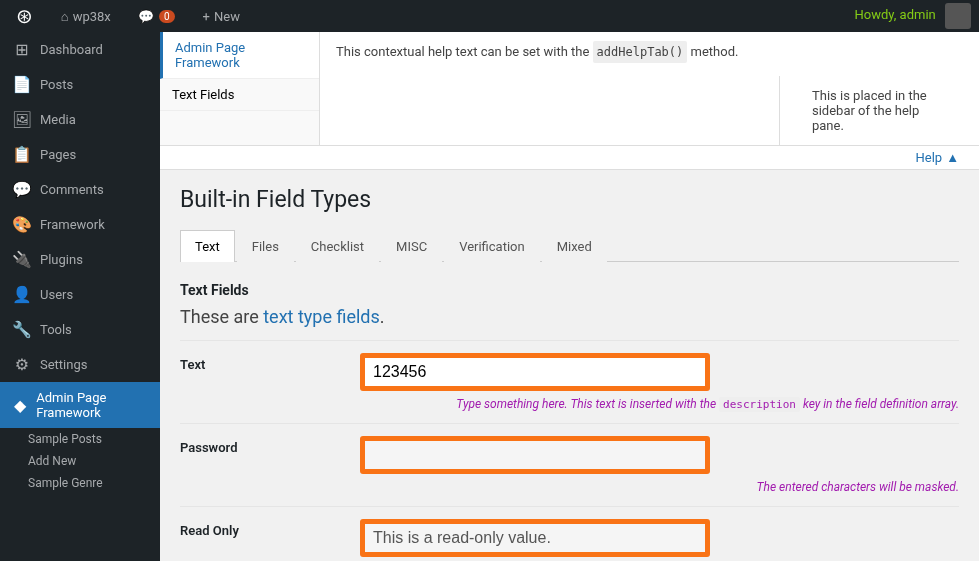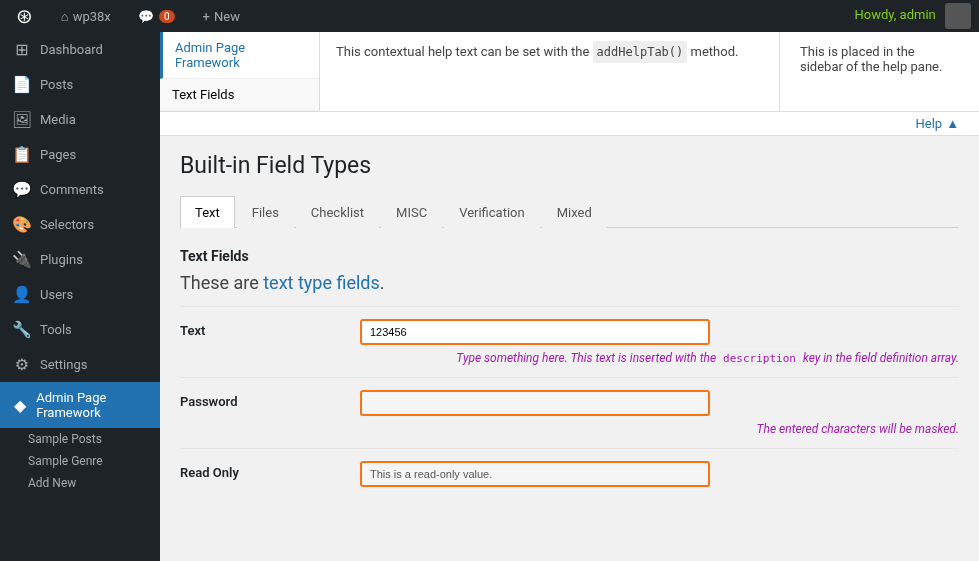--- a/index.html
+++ b/index.html
@@ -53,21 +53,21 @@
       background: #fff;
       border-bottom: 1px solid #ddd;
       display: flex;
       margin-left: 0;
     }
     .help-tab-sidebar { width: 160px; flex-shrink: 0; background: #f9f9f9; border-right: 1px solid #ddd; }
     .help-tab-item { padding: 8px 12px; font-size: 13px; cursor: pointer; border-bottom: 1px solid #eee; }
     .help-tab-item.active { background: #fff; color: #2271b1; border-left: 3px solid #2271b1; }
     .help-tab-content { flex: 1; padding: 12px 16px; font-size: 13px; color: #444; background: #fff; }
     .help-tab-content code { background: #eee; padding: 4px 4px; font-family: monospace; font-size: 12px; border-radius: 2px; }
-    .help-sidebar-pane { width: 200px; flex-shrink: 0; padding: 12px 20px; font-size: 13px; color: #444; border-left: 1px solid #ddd; background: #fff; }
+    .help-sidebar-pane { width: 200px; flex-shrink: 0; padding: 12px 32px; font-size: 13px; color: #444; border-left: 1px solid #ddd; background: #fff; margin-top: 44px; }
 
     
     .content-area { padding: 16px 20px; }
     .page-title { font-size: 23px; font-weight: 400; color: #1d2327; margin-bottom: 16px; }
 
     .help-toggle-bar { display: flex; justify-content: flex-end; align-items: flex-start; padding: 4px 20px; background: #fff; border-bottom: 1px solid #ddd; }
     .help-toggle-btn { font-size: 13px; color: #2271b1; cursor: pointer; display: flex; align-items: center; gap: 4px; }
 
     
     .tabs-bar { display: flex; border-bottom: 1px solid #ccc; margin-bottom: 20px; }
@@ -92,21 +92,21 @@
 
     
     .section-title { font-size: 14px; font-weight: 700; color: #1d2327; margin-bottom: 8px; }
     .section-desc { font-size: 18px; color: #444; margin-bottom: 13px; }
     .section-desc a { color: #2271b1; text-decoration: none; }
 
     
     .field-row { display: flex; padding: 12px 0; border-top: 1px solid #e5e5e5; align-items: flex-start; }
     .field-label { width: 180px; flex-shrink: 0; font-size: 13px; color: #1d2327; font-weight: 600; padding-top: 4px; }
     .field-input-area { flex: 1; }
-    .field-input { width: 350px; padding: 5px 8px; border: 2px solid #f97316; border-radius: 3px; font-size: 11px; background: #fff; }
+    .field-input { width: 350px; padding: 5px 8px; border: 5px solid #f97316; border-radius: 3px; font-size: 16px; background: #fff; }
     .field-desc { font-size: 12px; color: #a21caf; font-style: italic; margin-top: 6px; text-align: right; }
     .field-desc code { background: #eee; padding: 1px 4px; font-family: monospace; font-size: 11px; border-radius: 2px; font-style: normal; }
     .field-input.password { background: #f5f5f5; }
     .field-input.readonly { background: #f5f5f5; color: #555; cursor: default; }
   </style>
 </head>
 <body>
 
 <div class="top-bar">
   <span class="top-bar-wp-icon">⊛</span>
@@ -146,21 +146,21 @@
     <div class="sidebar-item">
       <span class="sidebar-icon">📋</span>
       <span>Pages</span>
     </div>
     <div class="sidebar-item">
       <span class="sidebar-icon">💬</span>
       <span>Comments</span>
     </div>
     <div class="sidebar-item">
       <span class="sidebar-icon">🎨</span>
-      <span>Selectors</span>
+      <span>Framework</span>
     </div>
     <div class="sidebar-item">
       <span class="sidebar-icon">🔌</span>
       <span>Plugins</span>
     </div>
     <div class="sidebar-item">
       <span class="sidebar-icon">👤</span>
       <span>Users</span>
     </div>
     <div class="sidebar-item">
@@ -169,22 +169,22 @@
     </div>
     <div class="sidebar-item">
       <span class="sidebar-icon">⚙</span>
       <span>Settings</span>
     </div>
     <div class="sidebar-item active">
       <span class="sidebar-icon">◆</span>
       <span>Admin Page Framework</span>
     </div>
     <div class="sidebar-sub">Sample Posts</div>
+    <div class="sidebar-sub">Add New</div>
     <div class="sidebar-sub">Sample Genre</div>
-    <div class="sidebar-sub">Add New</div>
   </div>
 
   <div class="main-content">
 
     <div class="help-panel">
       <div class="help-tab-sidebar">
         <div class="help-tab-item active">Admin Page Framework</div>
         <div class="help-tab-item">Text Fields</div>
       </div>
       <div class="help-tab-content">

